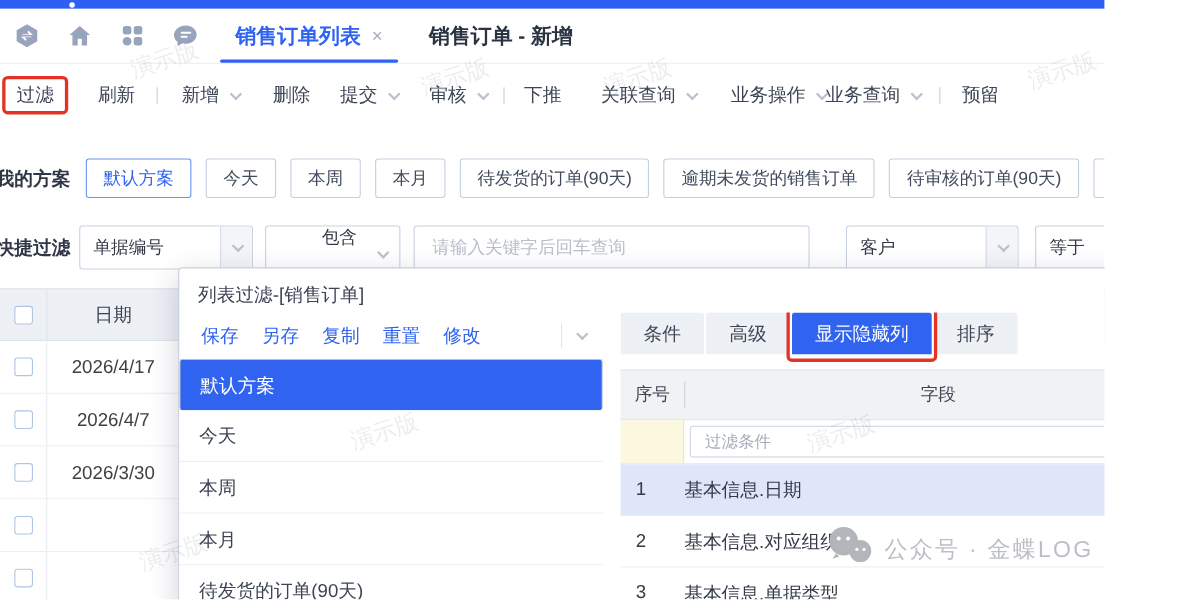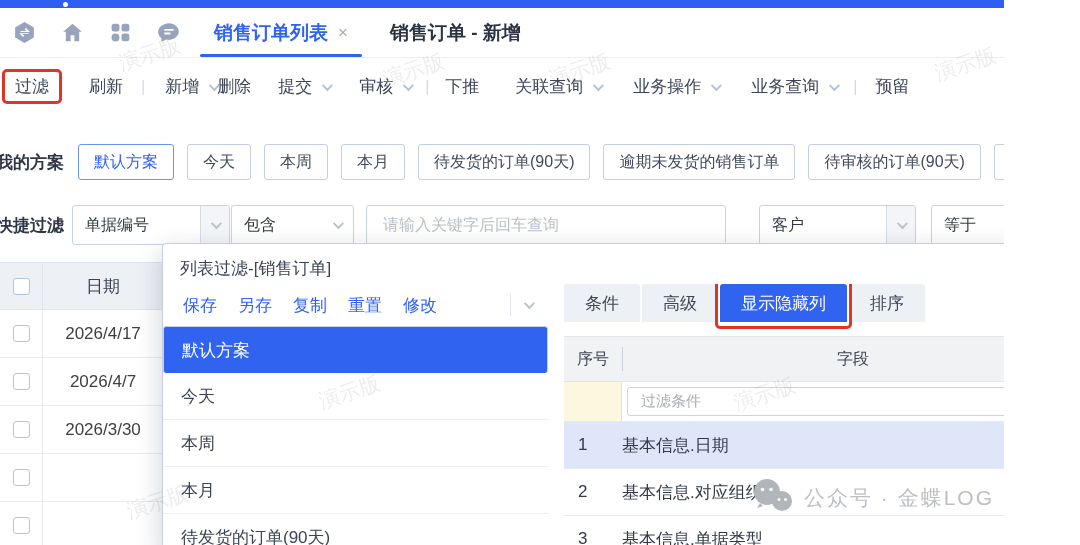--- a/index.html
+++ b/index.html
@@ -151,21 +151,21 @@
       <span>过滤</span>
     </span>
     <span class="titem" style="margin-left:27px;">
         <span>刷新</span>
       </span>
     <span class="tsep" style="margin-left:18px;">|</span>
     <span class="titem" style="margin-left:20px;">
         <span>新增</span>
         <span class="chev"></span>
       </span>
-    <span class="titem" style="">
+    <span class="titem" style="margin-left:31px;">
         <span>删除</span>
       </span>
     <span class="titem" style="margin-left:27px;">
         <span>提交</span>
         <span class="chev"></span>
       </span>
     <span class="titem" style="margin-left:29px;">
         <span>审核</span>
         <span class="chev"></span>
       </span>
@@ -174,21 +174,21 @@
         <span>下推</span>
       </span>
     <span class="titem" style="margin-left:36px;">
         <span>关联查询</span>
         <span class="chev"></span>
       </span>
     <span class="titem" style="margin-left:32px;">
         <span>业务操作</span>
         <span class="chev"></span>
       </span>
-    <span class="titem" style="margin-left:32px;">
+    <span class="titem" style="">
         <span>业务查询</span>
         <span class="chev"></span>
       </span>
     <span class="tsep" style="margin-left:16px;">|</span>
     <span class="titem" style="margin-left:18px;">
         <span>预留</span>
       </span>
   </div>
 
   <div class="plansrow">
@@ -204,21 +204,21 @@
   </div>
 
   <div class="quickrow">
     <span class="rowlabel">快捷过滤</span>
     <div class="sel" style="width:158px; margin-left:8px;">
       <span>单据编号</span>
       <span class="chevbox">
           <span class="chev" style="margin:0;"></span>
         </span>
     </div>
-    <div class="sel" style="width:123px; margin-left:1px;">
+    <div class="sel" style="width:123px; margin-left:11px;flex-direction:column;">
       <span>包含</span>
       <span class="chevplain chev"></span>
     </div>
     <div class="qinput" style="width:360px; margin-left:12px;padding-left:16px;">
       <span>请输入关键字后回车查询</span>
     </div>
     <div class="sel" style="width:157px; margin-left:33px;">
       <span>客户</span>
       <span class="chevbox">
           <span class="chev" style="margin:0;"></span>

